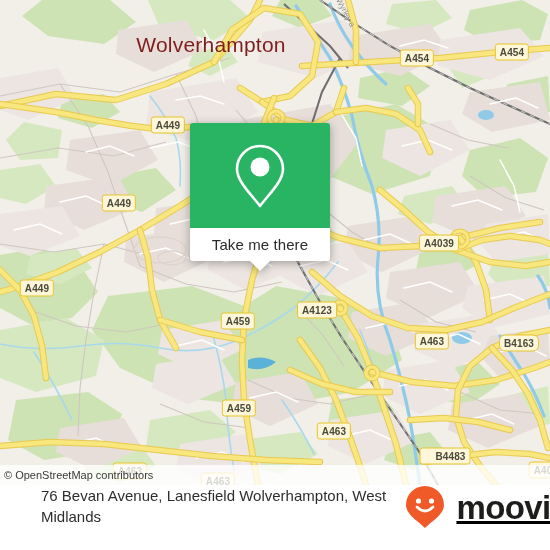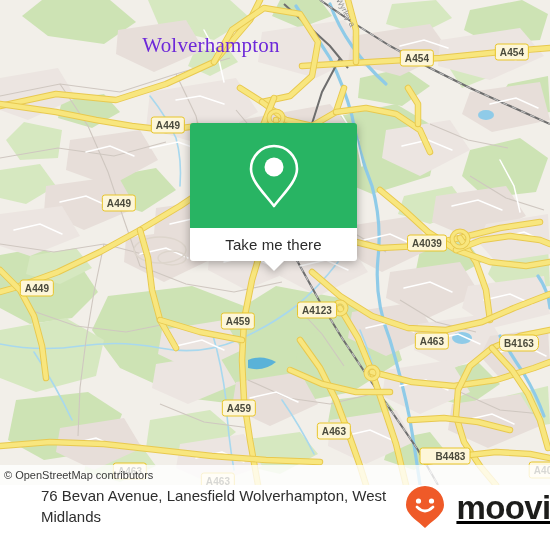--- a/index.html
+++ b/index.html
@@ -31,23 +31,23 @@
     line-height:13px;
     padding:1px 4px 1px 4px;
     white-space:nowrap;
     letter-spacing:0.1px;
     transform:translate(-50%,-50%);
     text-align:center;
   }
   .city-label{
     position:absolute;
     transform:translate(-50%,-50%);
-    color:#6d28d9;
+    color:#7f1d1d;
     font-size:21px;
-    font-family:Liberation Serif, serif;
+    font-family:Liberation Sans, sans-serif;
     letter-spacing:0.2px;
     white-space:nowrap;
   }
   .street-label{
     position:absolute;
     color:#8c8c8c;
     font-size:8px;
     white-space:nowrap;
     font-family:"Liberation Sans", sans-serif;
   }
@@ -61,21 +61,21 @@
     font-size:11px;
     line-height:16px;
     padding:2px 0 2px 4px;
     font-family:"Liberation Sans", sans-serif;
   }
 
   
   #popup{
     position:absolute;
     left:190px; top:123px;
-    width:167px;
+    width:140px;
     filter:drop-shadow(0 2px 5px rgba(0,0,0,0.32));
   }
   #popup-top{
     height:105px;
     background:#28b463;
     border-radius:3px 3px 0 0;
     display:flex; align-items:center; justify-content:center;
   }
   #popup-bottom{
     height:33px;
@@ -408,21 +408,21 @@
   <div class="city-label" style="left:211px; top:45px;">Wolverhampton</div>
 
   <div class="street-label" style="left:330px; top:8px; transform:rotate(62deg);">Wyrley a</div>
 
   <div id="shield-layer">
       <div class="shield" style="left: 417px; top: 58px;">A454</div>
       <div class="shield" style="left: 512px; top: 52px;">A454</div>
       <div class="shield" style="left: 168px; top: 125px;">A449</div>
       <div class="shield" style="left: 119px; top: 203px;">A449</div>
       <div class="shield" style="left: 37px; top: 288px;">A449</div>
-      <div class="shield" style="left: 427px; top: 243px;">A4039</div>
+      <div class="shield" style="left: 439px; top: 243px;">A4039</div>
       <div class="shield" style="left: 317px; top: 310px;">A4123</div>
       <div class="shield" style="left: 238px; top: 321px;">A459</div>
       <div class="shield" style="left: 432px; top: 341px;">A463</div>
       <div class="shield" style="left: 519px; top: 343px; border-radius: 6px;">B4163</div>
       <div class="shield" style="left: 239px; top: 408px;">A459</div>
       <div class="shield" style="left: 334px; top: 431px;">A463</div>
       <div class="shield" style="left: 445px; top: 456px; padding-left: 15px;">B4483</div>
       <div class="shield" style="left: 130px; top: 471px;">A463</div>
       <div class="shield" style="left: 218px; top: 481px;">A463</div>
       <div class="shield" style="left: 543px; top: 470px;">A40</div>

